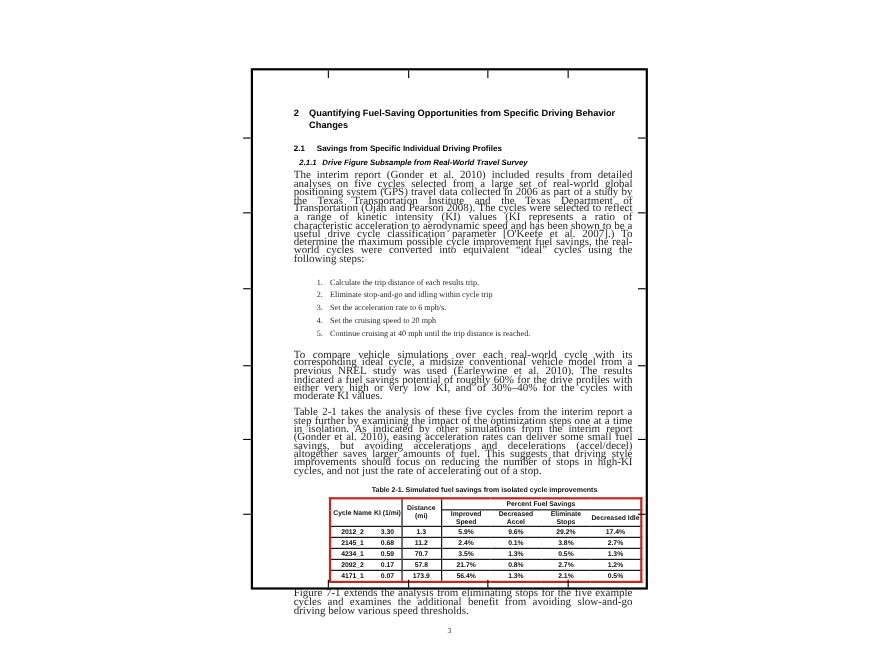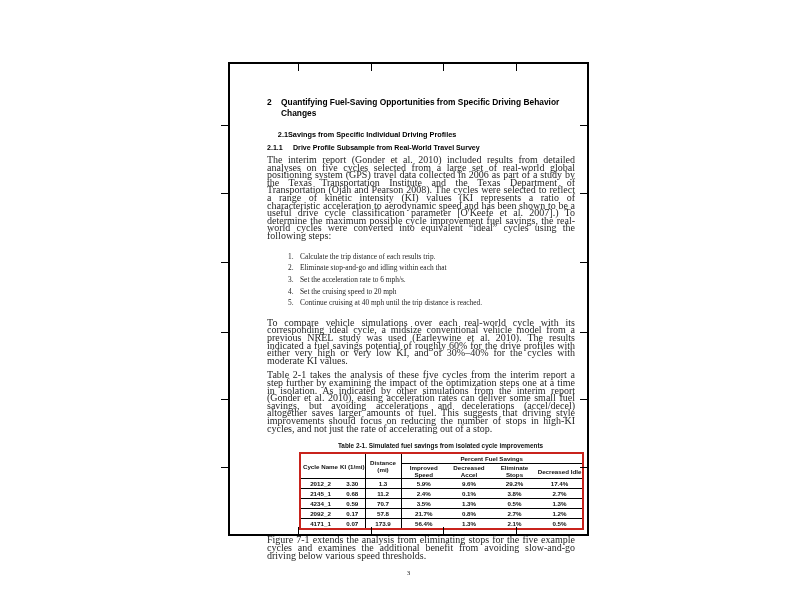--- a/index.html
+++ b/index.html
@@ -22,23 +22,23 @@
 
   .content {
     box-sizing:border-box; width:100%; height:100%;
     padding:33px 12px 0 37px; color:#262626;
   }
   .h1 { display:flex; font-weight:bold; color:#000;
         font-size:8.4px; line-height:11px; margin-right:-3px; }
   .h1 .num { flex:0 0 14px; }
   .h2 { display:flex; font-weight:bold; color:#000;
         font-size:7.3px; line-height:8px; margin-top:12px; }
-  .h2 .num { flex:0 0 21px;text-align:right; }
-  .h3 { display:flex; font-weight:bold; color:#000;
-        font-size:7.1px; line-height:8px; margin-top:5px; }
+  .h2 .num { flex:0 0 21px; }
+  .h3 { display:flex; font-weight:bold; font-style:italic; color:#000;
+        font-size:7.1px; line-height:8px; margin-top:5px;text-align:center; }
   .h3 .num { flex:0 0 26px; }
 
   .para {
     font-family:"Liberation Serif", serif;
     font-size:10px; line-height:7.6px; text-align:justify;
     color:#262626; margin:0;
   }
   .p1 { margin-top:4px; }
   .p2 { margin-top:12px; }
   .p3 { margin-top:7px; }
@@ -104,33 +104,33 @@
       <span>Quantifying Fuel-Saving Opportunities from Specific Driving Behavior Changes</span>
     </div>
 
     <div class="h2">
       <span class="num">2.1</span>
       <span>Savings from Specific Individual Driving Profiles</span>
     </div>
 
     <div class="h3">
       <span class="num">2.1.1</span>
-      <span>Drive Profile Subsample from Real-World Travel Survey</span>
+      <span>Drive Figure Subsample from Real-World Travel Survey</span>
     </div>
 
     <p class="para p1">The interim report (Gonder et al. 2010) included results from detailed analyses on five cycles selected from a large set of real-world global positioning system (GPS) travel data collected in 2006 as part of a study by the Texas Transportation Institute and the Texas Department of Transportation (Ojah and Pearson 2008). The cycles were selected to reflect a range of kinetic intensity (KI) values (KI represents a ratio of characteristic acceleration to aerodynamic speed and has been shown to be a useful drive cycle classification parameter [O'Keefe et al. 2007].) To determine the maximum possible cycle improvement fuel savings, the real-world cycles were converted into equivalent “ideal” cycles using the following steps:</p>
 
     <div class="steps">
       <div class="step">
         <span class="num">1.</span>
         <span>Calculate the trip distance of each results trip.</span>
       </div>
       <div class="step">
         <span class="num">2.</span>
-        <span>Eliminate stop-and-go and idling within each that</span>
+        <span>Eliminate stop-and-go and idling within cycle trip</span>
       </div>
       <div class="step">
         <span class="num">3.</span>
         <span>Set the acceleration rate to 6 mph/s.</span>
       </div>
       <div class="step">
         <span class="num">4.</span>
         <span>Set the cruising speed to 20 mph</span>
       </div>
       <div class="step">

